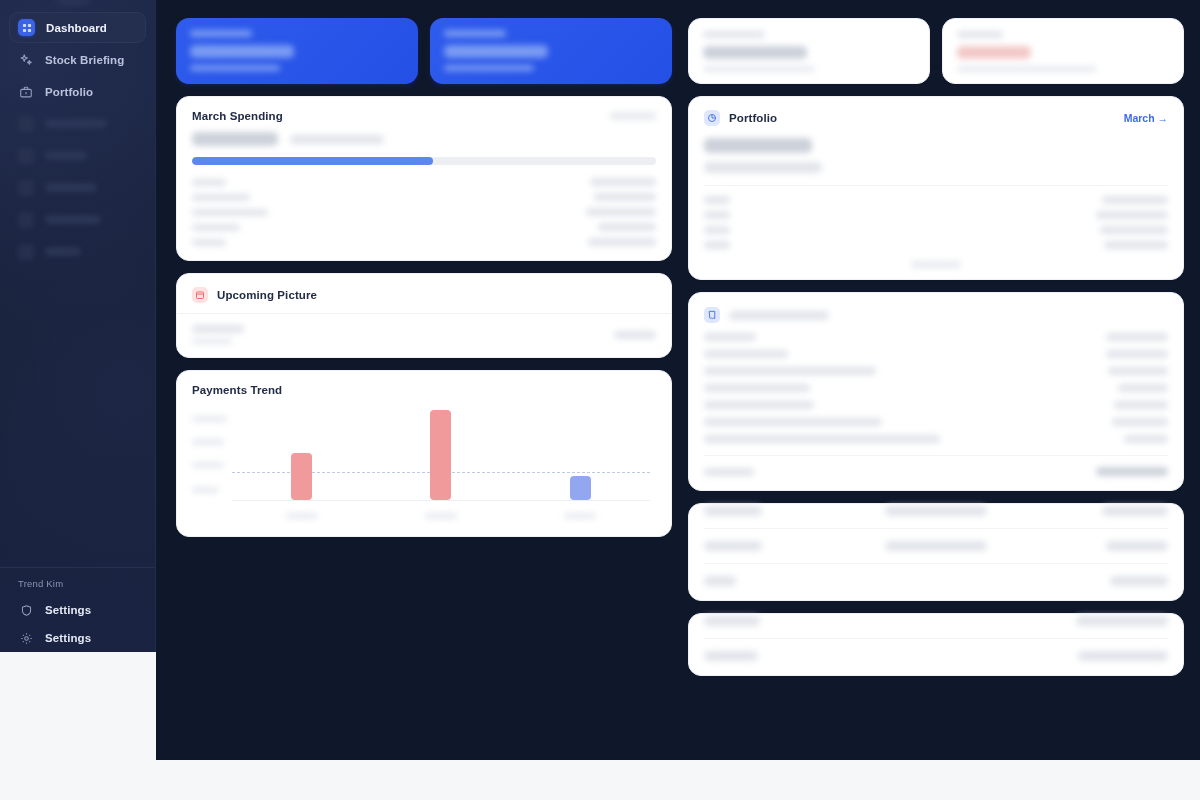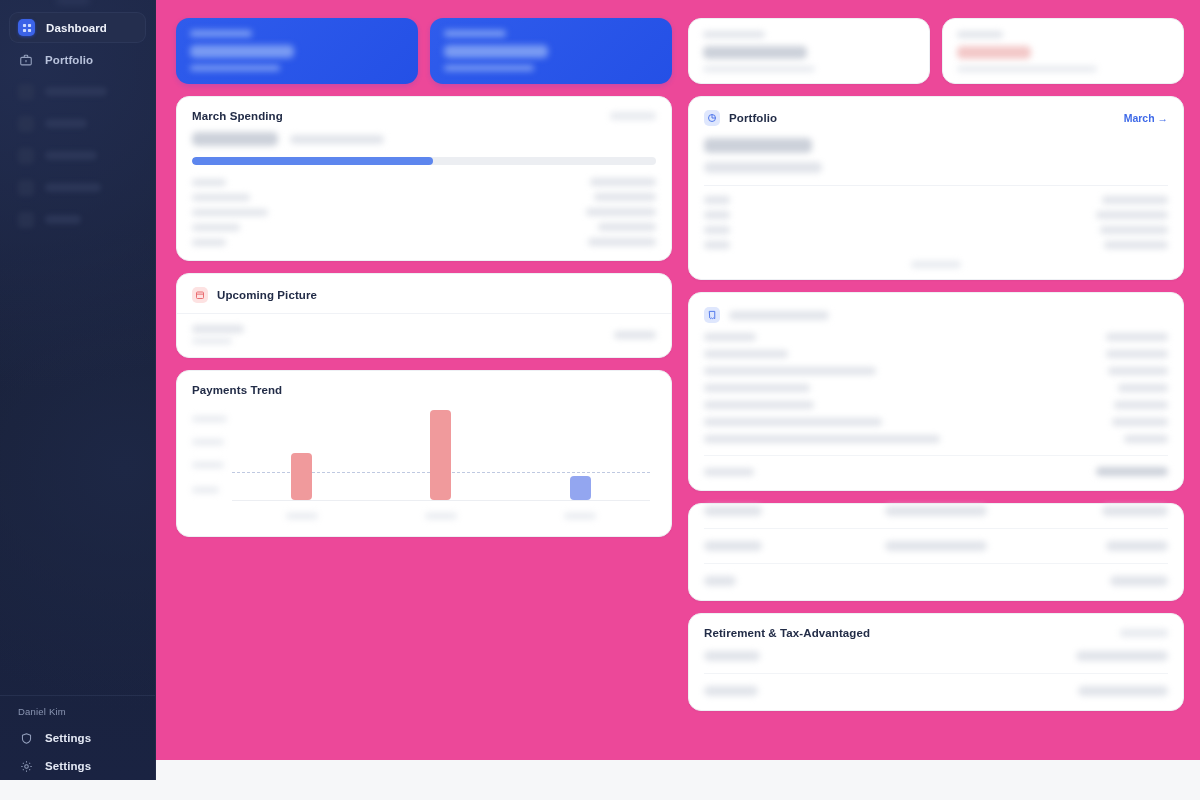--- a/index.html
+++ b/index.html
@@ -16,21 +16,21 @@
     position: relative;
     width: 1200px;
     height: 800px;
     display: flex;
   }
 
   
   #sidebar {
     position: relative;
     width: 156px;
-    height: 780px;
+    height: 652px;
     flex: 0 0 156px;
     background: #1a2340;
     background-image:
       radial-gradient(circle at 20% 8%, #222d50 0%, rgba(34,45,80,0) 45%),
       radial-gradient(circle at 80% 60%, #1d2745 0%, rgba(29,39,69,0) 50%),
       linear-gradient(180deg, #1b2442 0%, #192139 55%, #1a2342 100%);
     border-right: 1px solid #232c4a;
     display: flex;
     flex-direction: column;
     overflow: hidden;
@@ -135,21 +135,21 @@
     padding: 0 9px;
     border-radius: 9px;
     cursor: pointer;
   }
   .foot-item .nav-label { color: #e4e9f5; font-size: 11.5px; }
 
   
   #main {
     flex: 1 1 auto;
     height: 760px;
-    background: #ec4899;
+    background: #0f172a;
     padding: 18px 22px 0 20px;
     overflow: hidden;
   }
 
   .grid {
     display: grid;
     grid-template-columns: 496px 496px;
     gap: 12px 16px;
     align-content: start;
   }
@@ -332,20 +332,29 @@
           <svg width="10" height="10" viewBox="0 0 16 16" fill="currentColor">
             <rect x="1.5" y="1.5" width="5" height="5" rx="1.2"></rect>
             <rect x="9.5" y="1.5" width="5" height="5" rx="1.2"></rect>
             <rect x="1.5" y="9.5" width="5" height="5" rx="1.2"></rect>
             <rect x="9.5" y="9.5" width="5" height="5" rx="1.2"></rect>
           </svg>
         </span>
         <span class="nav-label">Dashboard</span>
       </div>
 
+      <div class="nav-item">
+        <span class="nav-ico">
+          <svg width="14" height="14" viewBox="0 0 16 16" fill="none" stroke="currentColor" stroke-width="1.3" stroke-linecap="round" stroke-linejoin="round">
+            <path d="M6 2.2l1 2.6 2.6 1-2.6 1-1 2.6-1-2.6-2.6-1 2.6-1z"></path>
+            <path d="M11.8 8.6l.6 1.5 1.5.6-1.5.6-.6 1.5-.6-1.5-1.5-.6 1.5-.6z"></path>
+          </svg>
+        </span>
+        <span class="nav-label">Stock Briefing</span>
+      </div>
 
       <div class="nav-item">
         <span class="nav-ico">
           <svg width="14" height="14" viewBox="0 0 16 16" fill="none" stroke="currentColor" stroke-width="1.25" stroke-linejoin="round">
             <rect x="2" y="5" width="12" height="8.6" rx="1.3"></rect>
             <path d="M6 5V3.4a.9.9 0 0 1 .9-.9h2.2a.9.9 0 0 1 .9.9V5"></path>
             <path d="M8 8v2.6"></path>
           </svg>
         </span>
         <span class="nav-label">Portfolio</span>
@@ -375,21 +384,21 @@
       <div class="nav-item blurred">
         <span class="nav-ico"></span>
         <span class="nav-label" style="width:36px"></span>
       </div>
 
     </nav>
 
     <div class="sb-spacer"></div>
 
     <div class="sb-footer">
-      <div class="sb-user">Daniel Kim</div>
+      <div class="sb-user">Trend Kim</div>
 
       <div class="foot-item">
         <span class="nav-ico">
           <svg width="13" height="13" viewBox="0 0 16 16" fill="none" stroke="currentColor" stroke-width="1.25" stroke-linejoin="round">
             <path d="M8 2.2l5 1.9v4c0 3-2.1 5-5 5.8-2.9-.8-5-2.8-5-5.8v-4z"></path>
           </svg>
         </span>
         <span class="nav-label">Settings</span>
       </div>
 
@@ -659,25 +668,20 @@
               <span class="bl soft" style="width:32px;height:10px"></span>
               <span class="ap-c2"></span>
               <span class="ap-c3">
                   <span class="bl soft" style="width:58px;height:10px;display:block"></span>
                 </span>
             </div>
           </div>
         </section>
 
         <section class="card">
-          <div class="card-head">
-            <span class="card-title">Retirement &amp; Tax-Advantaged</span>
-            <span class="head-spacer"></span>
-            <span class="bl faint" style="width:48px;height:8px"></span>
-          </div>
           <div class="rt-rows">
             <div class="rt-row">
               <span class="bl soft" style="width:56px;height:10px"></span>
               <span class="bl soft" style="width:92px;height:10px"></span>
             </div>
             <div class="rt-sep"></div>
             <div class="rt-row">
               <span class="bl soft" style="width:54px;height:10px"></span>
               <span class="bl soft" style="width:90px;height:10px"></span>
             </div>

